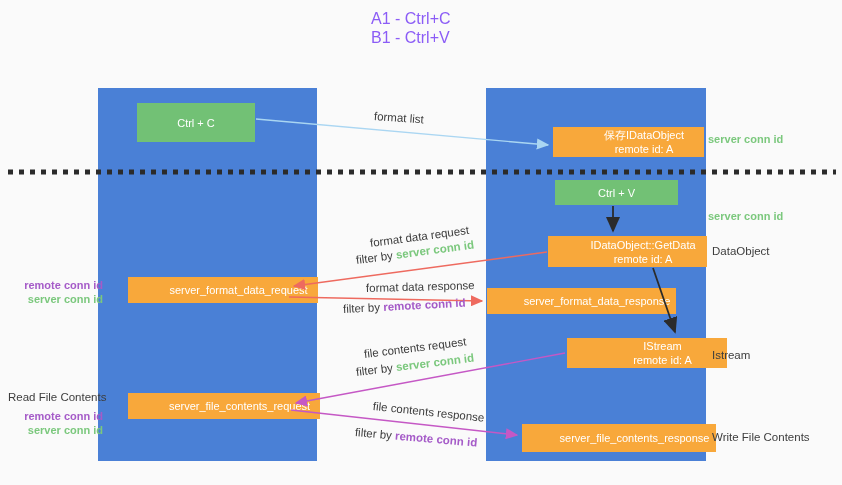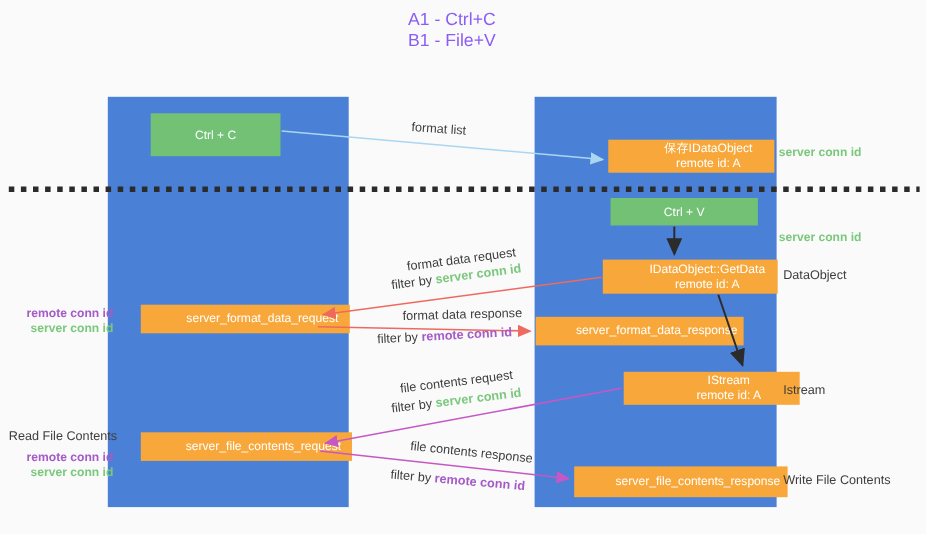--- a/index.html
+++ b/index.html
@@ -18,21 +18,21 @@
   .col{position:absolute;top:88px;height:373px;background:#4a80d6;}
   .col.a1{left:98px;width:219px;}
   .col.b1{left:486px;width:220px;}
 
   
   .node{position:absolute;color:#fff;font-size:11px;line-height:14px;text-align:center;display:flex;flex-direction:column;justify-content:center;z-index:2;}
   .node.green{background:#72c175;}
   .node.orange{background:#f8a83b;padding-left:31px;}
   .n-ctrl-c{left:137px;top:103px;width:118px;height:39px;}
   .n-save{left:553px;top:127px;width:120px;height:30px;}
-  .n-ctrl-v{left:555px;top:180px;width:134px;height:25px;align-items:center;}
+  .n-ctrl-v{left:555px;top:180px;width:123px;height:25px;align-items:center;}
   .n-getdata{left:548px;top:236px;width:128px;height:31px;}
   .n-fmt-req{left:128px;top:277px;width:159px;height:26px;}
   .n-fmt-res{left:487px;top:288px;width:158px;height:26px;}
   .n-istream{left:567px;top:338px;width:129px;height:30px;}
   .n-file-req{left:128px;top:393px;width:161px;height:26px;}
   .n-file-res{left:522px;top:424px;width:163px;height:28px;}
 
   
   svg.overlay{position:absolute;left:0;top:0;z-index:3;pointer-events:none;}
 
@@ -66,21 +66,21 @@
   .l-rem2{top:410px;}
   .l-srv2{top:424px;}
 </style>
 </head>
 <body>
 
 <div class="canvas">
 
   <div class="title">
     <div>A1 - Ctrl+C</div>
-    <div>B1 - File+V</div>
+    <div>B1 - Ctrl+V</div>
   </div>
 
   <div class="col-header a1">
     <div>A1</div>
     <div>remote</div>
   </div>
   <div class="col-header b1">
     <div>connection</div>
   </div>
 

